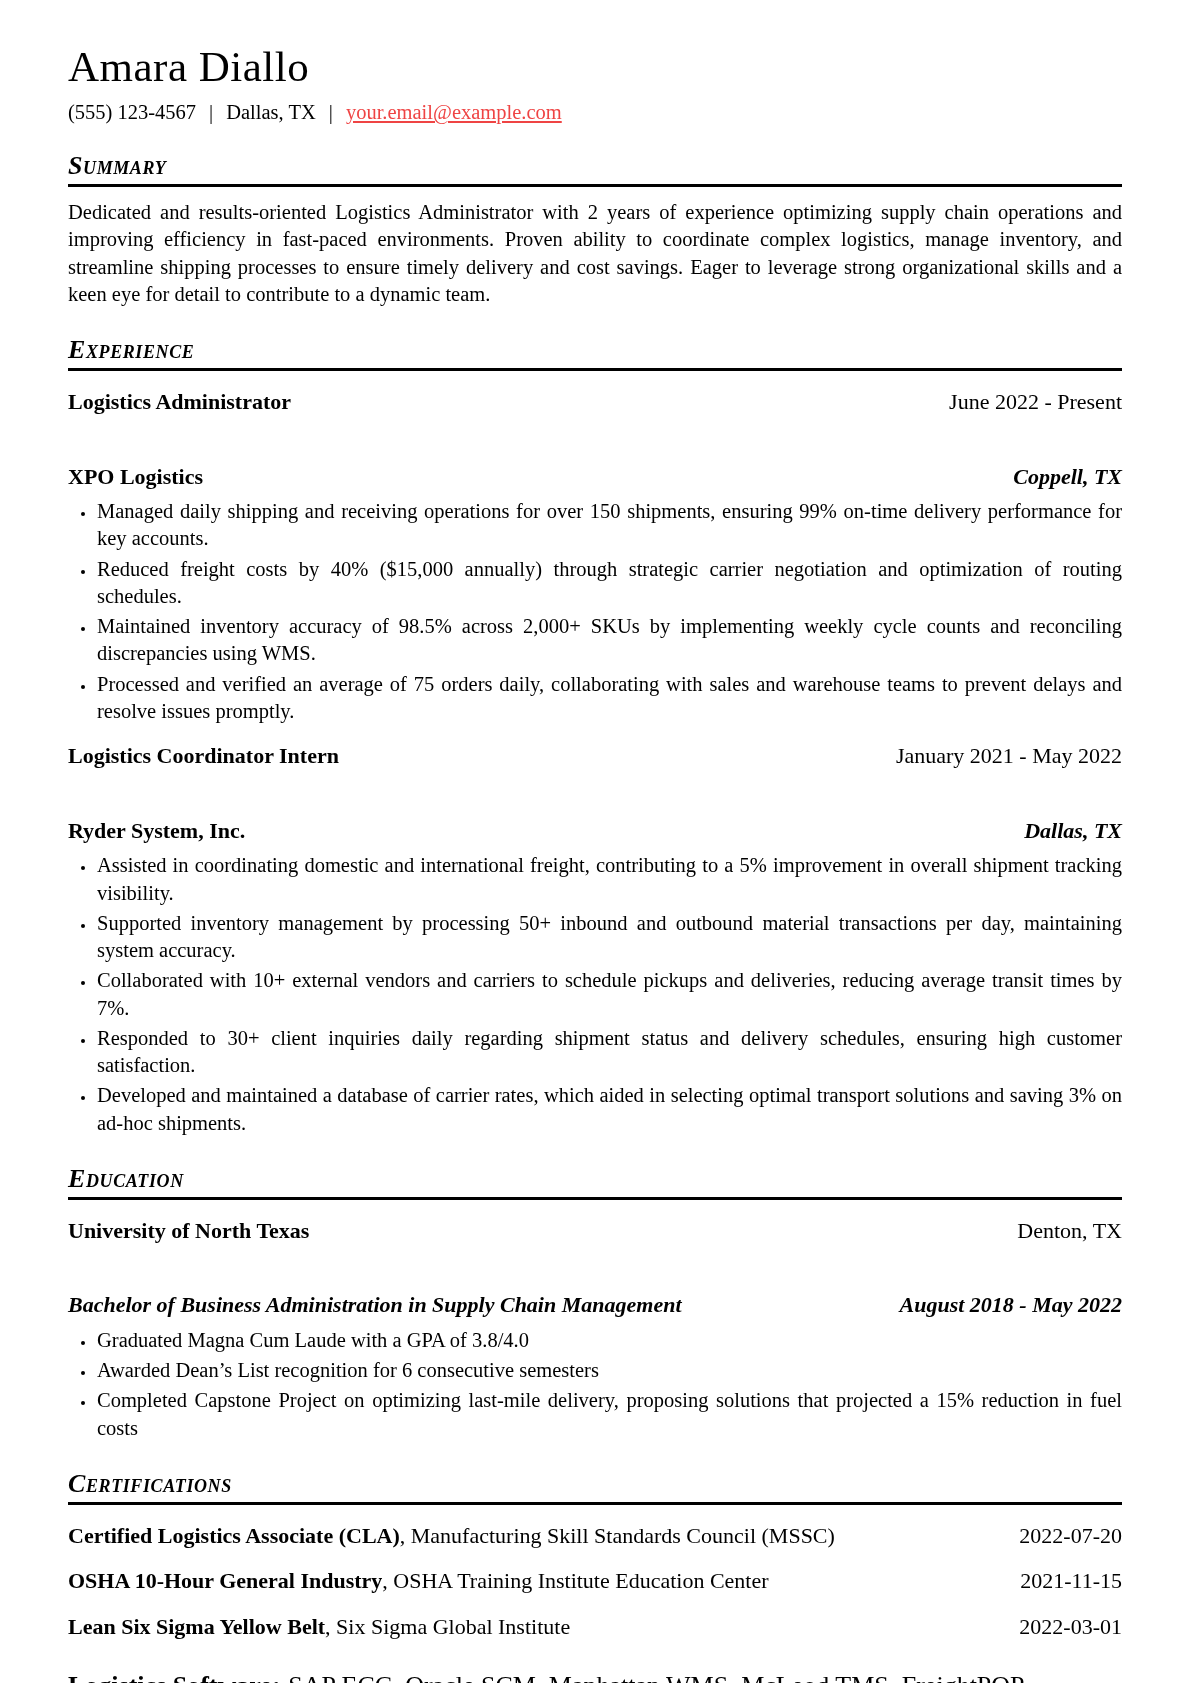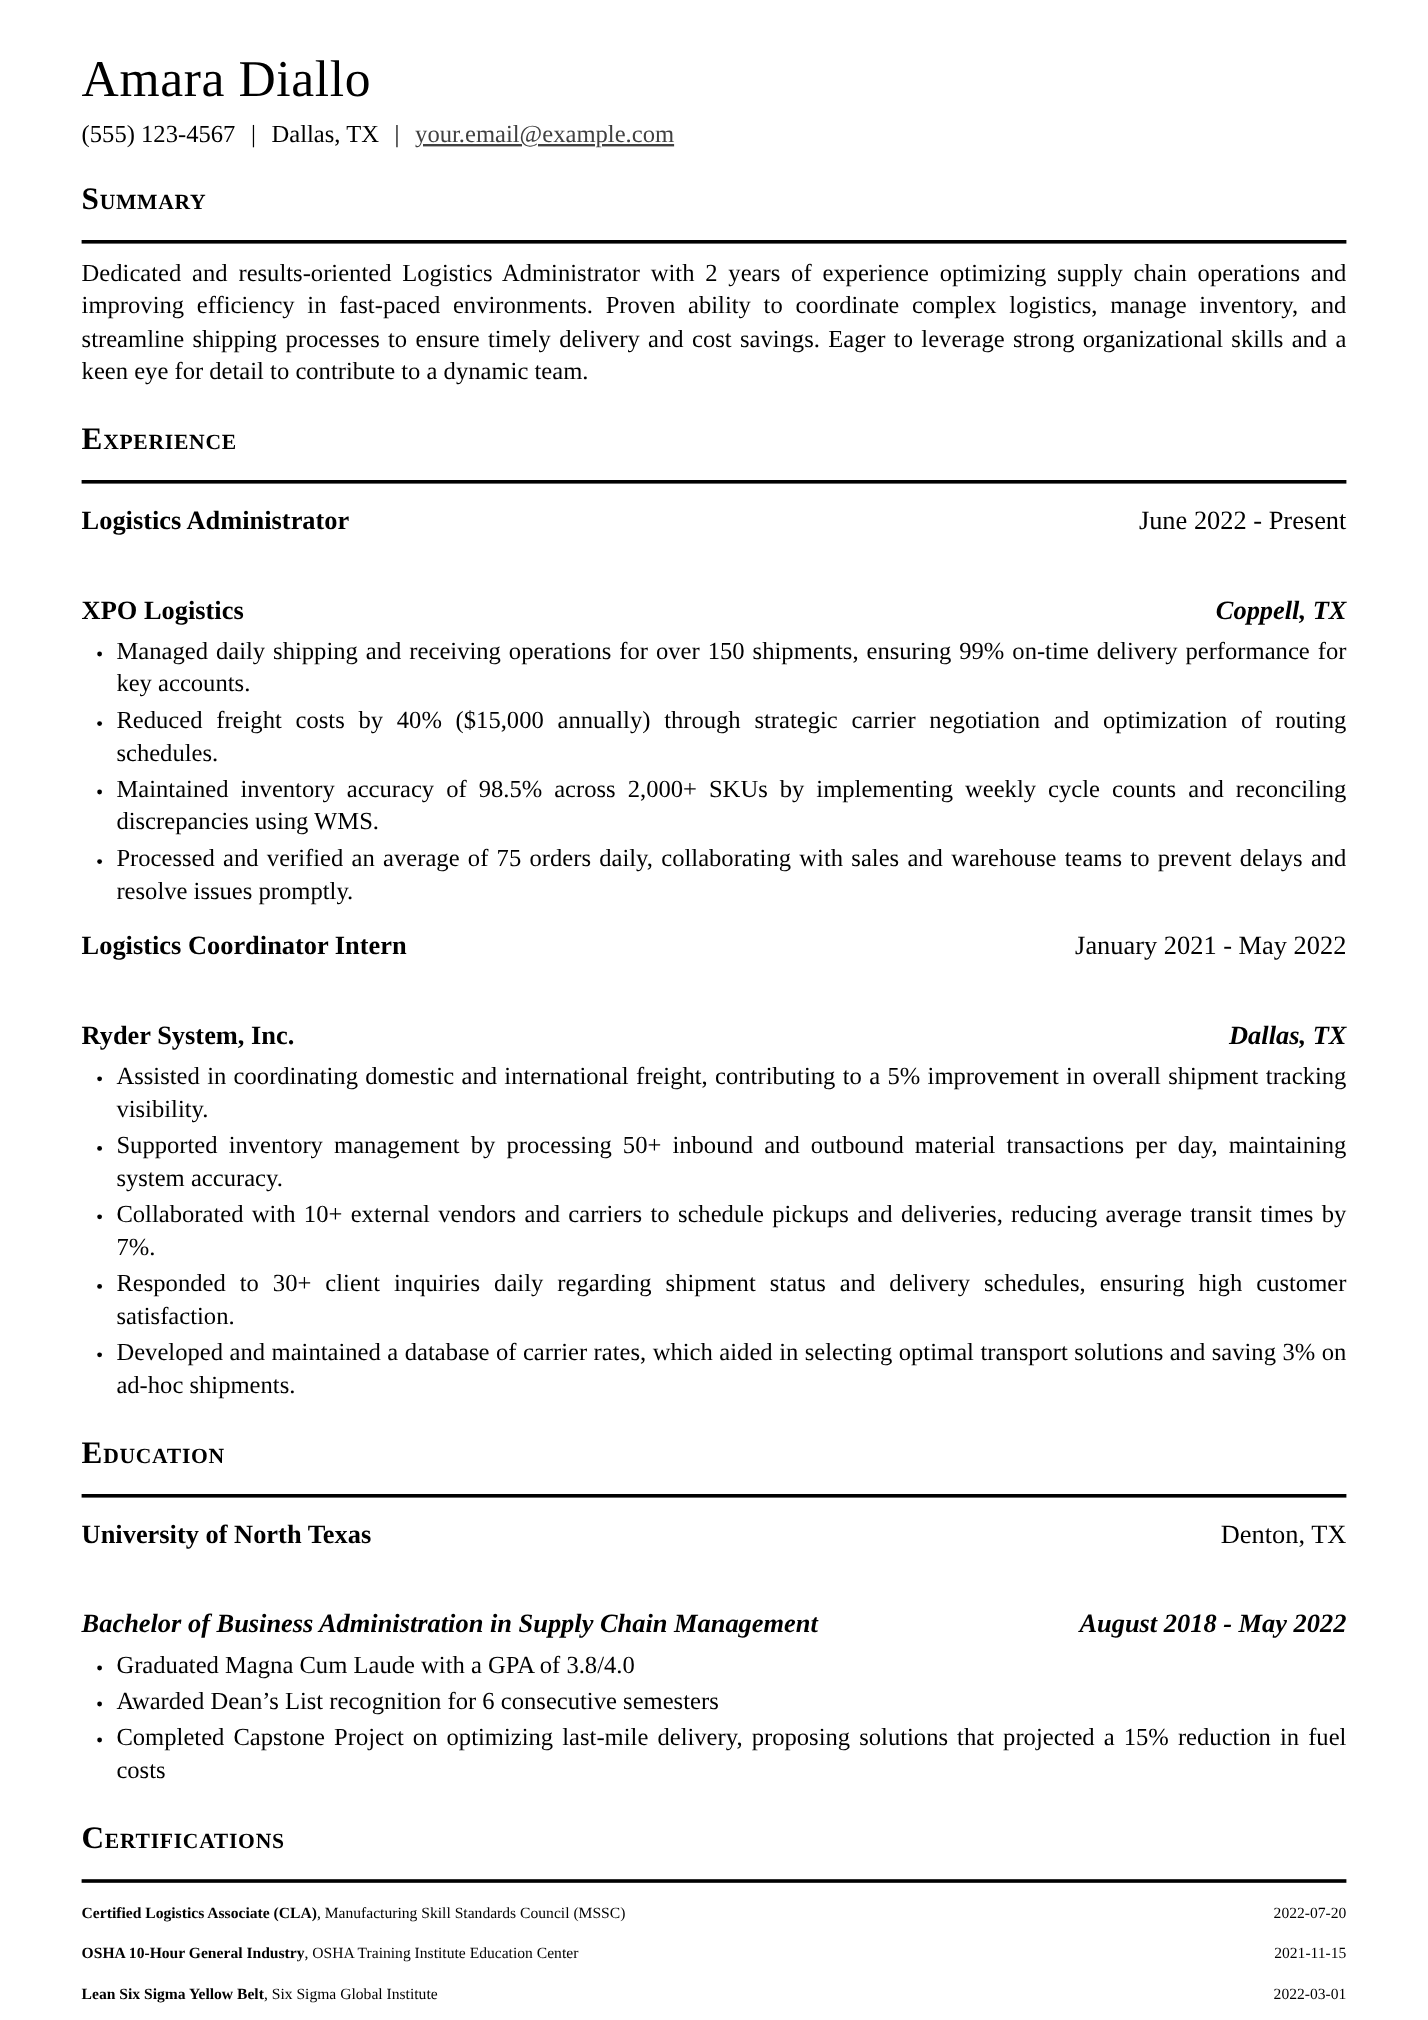--- a/index.html
+++ b/index.html
@@ -22,31 +22,32 @@
     font-size: 43px;
     font-weight: normal;
     letter-spacing: 0.5px;
     line-height: 1.05;
   }
   .contact {
     margin-top: 12px;
     font-size: 20.5px;
   }
   .contact .sep { margin: 0 13px; }
-  .email-link { color: #404040; text-decoration: underline; cursor: pointer; }
+  .email-link { color: #ef4444; text-decoration: underline; cursor: pointer; }
   
   .section { margin-top: 27px; }
   .section-title {
     font-size: 26px;
     font-weight: bold;
     font-variant: small-caps;
     letter-spacing: 0.6px;
     border-bottom: 3px solid #000;
-    padding-bottom: 19px;
+    padding-bottom: 3px;
     line-height: 1.15;
+    font-style: italic;
   }
   .body-text {
     font-size: 20.5px;
     line-height: 1.33;
     text-align: justify;
     hyphens: auto;
     margin: 12px 0 0 0;
   }
   .row {
     display: flex;
@@ -69,21 +70,21 @@
     text-align: justify;
     hyphens: auto;
     padding-left: 1px;
     margin-bottom: 3px;
   }
   ul.bullets li::marker { font-size: 15px; }
   .cert-row {
     display: flex;
     justify-content: space-between;
     align-items: baseline;
-    font-size: 13px;
+    font-size: 22px;
     margin-top: 17px;
     line-height: 1.3;
   }
   .skills-line {
     margin-top: 15px;
     font-size: 26px;
     line-height: 1.33;
   }
   .skills-line .skill-list { margin-left: 0.3em; }
 </style>

